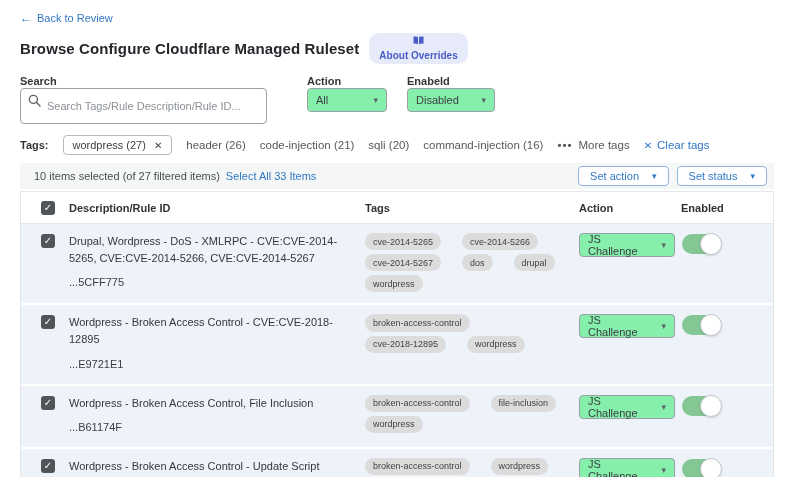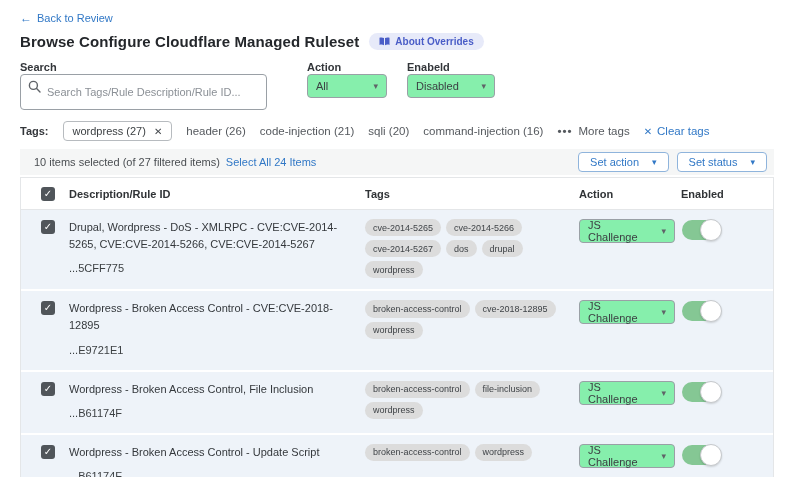--- a/index.html
+++ b/index.html
@@ -20,21 +20,21 @@
 
   
   .back-link{display:inline-flex;align-items:center;gap:5px;font-size:11px;color:var(--blue);
     text-decoration:none;margin-bottom:9px;cursor:pointer;}
   .back-link .arrow{font-size:12px;line-height:1;}
 
   
   .title-row{display:flex;align-items:center;gap:10px;margin-bottom:11px;}
   .page-title{font-size:15px;font-weight:700;color:#24272b;letter-spacing:.1px;}
   .about-badge{display:inline-flex;align-items:center;gap:5px;background:#e7eaf9;color:#4a5dc7;
-    font-size:10px;font-weight:600;padding:3px 10px;border-radius:10px;cursor:pointer;}
+    font-size:10px;font-weight:600;padding:3px 10px;border-radius:10px;cursor:pointer;flex-direction:column;}
   .about-badge svg{display:block;}
 
   
   .filters{display:flex;gap:20px;margin-bottom:11px;}
   .filter label{display:block;font-size:11px;font-weight:600;color:#33363a;margin-bottom:1px;}
   .search-box{position:relative;width:247px;}
   .search-box input{width:100%;height:36px;border:1px solid var(--input-border);border-radius:4px;
     padding:0 8px 0 26px;font-size:11px;color:var(--text);outline:none;
     font-family:"Liberation Sans","DejaVu Sans",sans-serif;}
   .search-box input::placeholder{color:#8b9096;}
@@ -76,21 +76,21 @@
   .t-header .th{font-size:11px;font-weight:700;color:#303336;}
   .t-row{display:grid;grid-template-columns:48px 296px 214px 102px 1fr;
     background:var(--row-bg);padding:9px 0 11px 0;border-top:2px solid #fff;}
   .t-row:first-of-type{border-top:none;}
   .cell-check{padding-left:20px;}
   .checkbox{width:14px;height:14px;border-radius:3px;background:var(--checkbox);
     display:flex;align-items:center;justify-content:center;cursor:pointer;margin-top:1px;}
   .checkbox .tick{color:#fff;font-size:10px;line-height:1;}
   .cell-desc{padding-right:18px;font-size:11px;line-height:1.55;color:#34383c;}
   .rule-id{margin-top:7px;color:#3c4043;}
-  .cell-tags{padding-right:14px;display:flex;flex-wrap:wrap;gap:4px 5px;align-content:flex-start;}
+  .cell-tags{padding-right:14px;display:flex;flex-wrap:wrap;gap:4px 21px;align-content:flex-start;}
   .pill{background:var(--pill-bg);color:#3f4347;font-size:9px;padding:2.5px 8px;border-radius:9px;
     line-height:1.35;white-space:nowrap;}
   .cell-action .fake-select{width:96px;height:24px;}
   .cell-enabled{padding-left:1px;}
   .toggle{position:relative;width:37px;height:20px;border-radius:10px;background:#c9ccd0;
     display:inline-block;cursor:pointer;margin-top:1px;}
   .toggle.on{background:var(--green);}
   .toggle .knob{position:absolute;top:-1px;width:22px;height:22px;border-radius:50%;background:#fff;
     border:1px solid #c6c9cc;box-shadow:0 1px 2px rgba(0,0,0,.15);left:0;}
   .toggle.on .knob{left:auto;right:-3px;}
@@ -164,21 +164,21 @@
       <span>More tags</span>
     </span>
     <span class="clear-tags">
       <span class="x">✕</span>
       <span>Clear tags</span>
     </span>
   </div>
 
   <div class="selection-bar">
     <span>10 items selected (of 27 filtered items)</span>
-    <span class="select-all">Select All 24 Items</span>
+    <span class="select-all">Select All 33 Items</span>
     <span class="bar-actions">
       <button class="bar-btn">
         <span>Set action</span>
         <span class="caret">▾</span>
       </button>
       <button class="bar-btn">
         <span>Set status</span>
         <span class="caret">▾</span>
       </button>
     </span>

